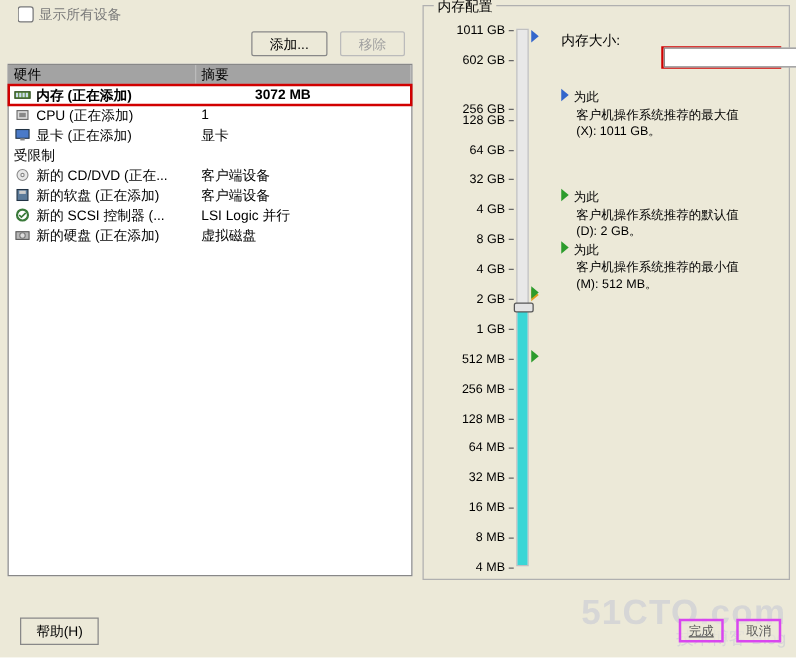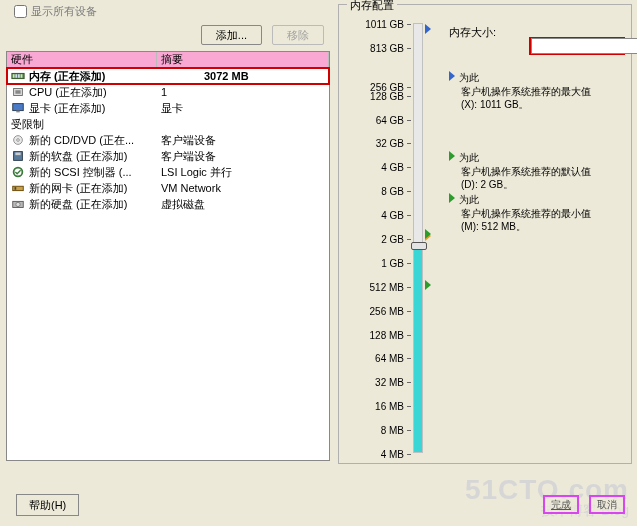--- a/index.html
+++ b/index.html
@@ -9,21 +9,21 @@
   
   .left-pane { position: absolute; left: 6px; top: 0; width: 324px; height: 468px; background: #ece9d8; }
   .chk-row { display: flex; align-items: center; font-size: 11px; padding: 2px 4px 4px 4px; color: #7a7a7a; }
   .chk-row input { margin-right: 4px; }
   .btn-row { display: flex; gap: 10px; justify-content: flex-end; padding: 0 6px 6px 0; }
   .btn { font-size: 11px; height: 20px; padding: 0 14px; background: #ece9d8; border: 1px solid #888; border-radius: 2px; cursor: pointer; }
   .btn.disabled { color: #a0a0a0; border-color: #bbb; cursor: default; }
 
   .hw-list { position: relative; background: #fff; border: 1px solid #888; height: 410px; width: 100%; }
   .hw-head-row, .hw-row { display: flex; font-size: 11px; align-items: center; height: 16px; }
-  .hw-head-row { background: #f9a8d4; border-bottom: 1px solid #bbb; font-weight: normal; }
+  .hw-head-row { background: #a3a3a3; border-bottom: 1px solid #bbb; font-weight: normal; }
   .hw-head-row > div { border-right: 1px solid #bbb; padding-left: 4px; }
   .col-name { width: 150px; display: flex; align-items: center; }
   .col-summary { flex: 1; padding-left: 4px; }
   .hw-row .col-name { padding-left: 4px; gap: 4px; }
   .hw-row.highlight { outline: 2px solid #d10000; outline-offset: -1px; font-weight: bold; gap: 43px; }
   .ico { width: 14px; height: 12px; display: inline-block; }
   svg.ico { flex: 0 0 14px; }
 
   
   .right-pane { position: absolute; left: 338px; top: 4px; width: 294px; height: 460px; border: 1px solid #b0b0b0; background: #ece9d8; }
@@ -137,30 +137,20 @@
                 <circle cx="8" cy="6" r="5" fill="none" stroke="#3a7a3a" stroke-width="2"></circle>
                 <path d="M5 6 L7 8 L11 4" fill="none" stroke="#3a7a3a" stroke-width="1.5"></path>
               </svg>
               <span>新的 SCSI 控制器 (...</span>
             </div>
             <div class="col-summary">LSI Logic 并行</div>
           </div>
           <div class="hw-row">
             <div class="col-name">
               <svg class="ico" viewBox="0 0 16 12">
-                <rect x="2" y="4" width="12" height="5" fill="#c8a048" stroke="#604000"></rect>
-                <rect x="4" y="5" width="2" height="3" fill="#444"></rect>
-              </svg>
-              <span>新的网卡 (正在添加)</span>
-            </div>
-            <div class="col-summary">VM Network</div>
-          </div>
-          <div class="hw-row">
-            <div class="col-name">
-              <svg class="ico" viewBox="0 0 16 12">
                 <rect x="2" y="3" width="12" height="7" fill="#b8b8b8" stroke="#555"></rect>
                 <circle cx="8" cy="6.5" r="2.5" fill="#ddd" stroke="#777"></circle>
               </svg>
               <span>新的硬盘 (正在添加)</span>
             </div>
             <div class="col-summary">虚拟磁盘</div>
           </div>
         </div>
     </div>
   </div>
@@ -173,21 +163,21 @@
       <input class="mem-input" value="3" style="">
 
     </div>
 
     <div class="mem-scale" id="mem-scale">
         <div class="scale-row" style="top: 0px;">
           <span class="scale-label">1011 GB</span>
           <span class="tick"></span>
         </div>
         <div class="scale-row" style="top: 23.8889px;">
-          <span class="scale-label">813 GB</span>
+          <span class="scale-label">602 GB</span>
           <span class="tick"></span>
         </div>
         <div class="scale-row" style="top: 63px;">
           <span class="scale-label">256 GB</span>
           <span class="tick"></span>
         </div>
         <div class="scale-row" style="top: 71.6667px;">
           <span class="scale-label">128 GB</span>
           <span class="tick"></span>
         </div>

